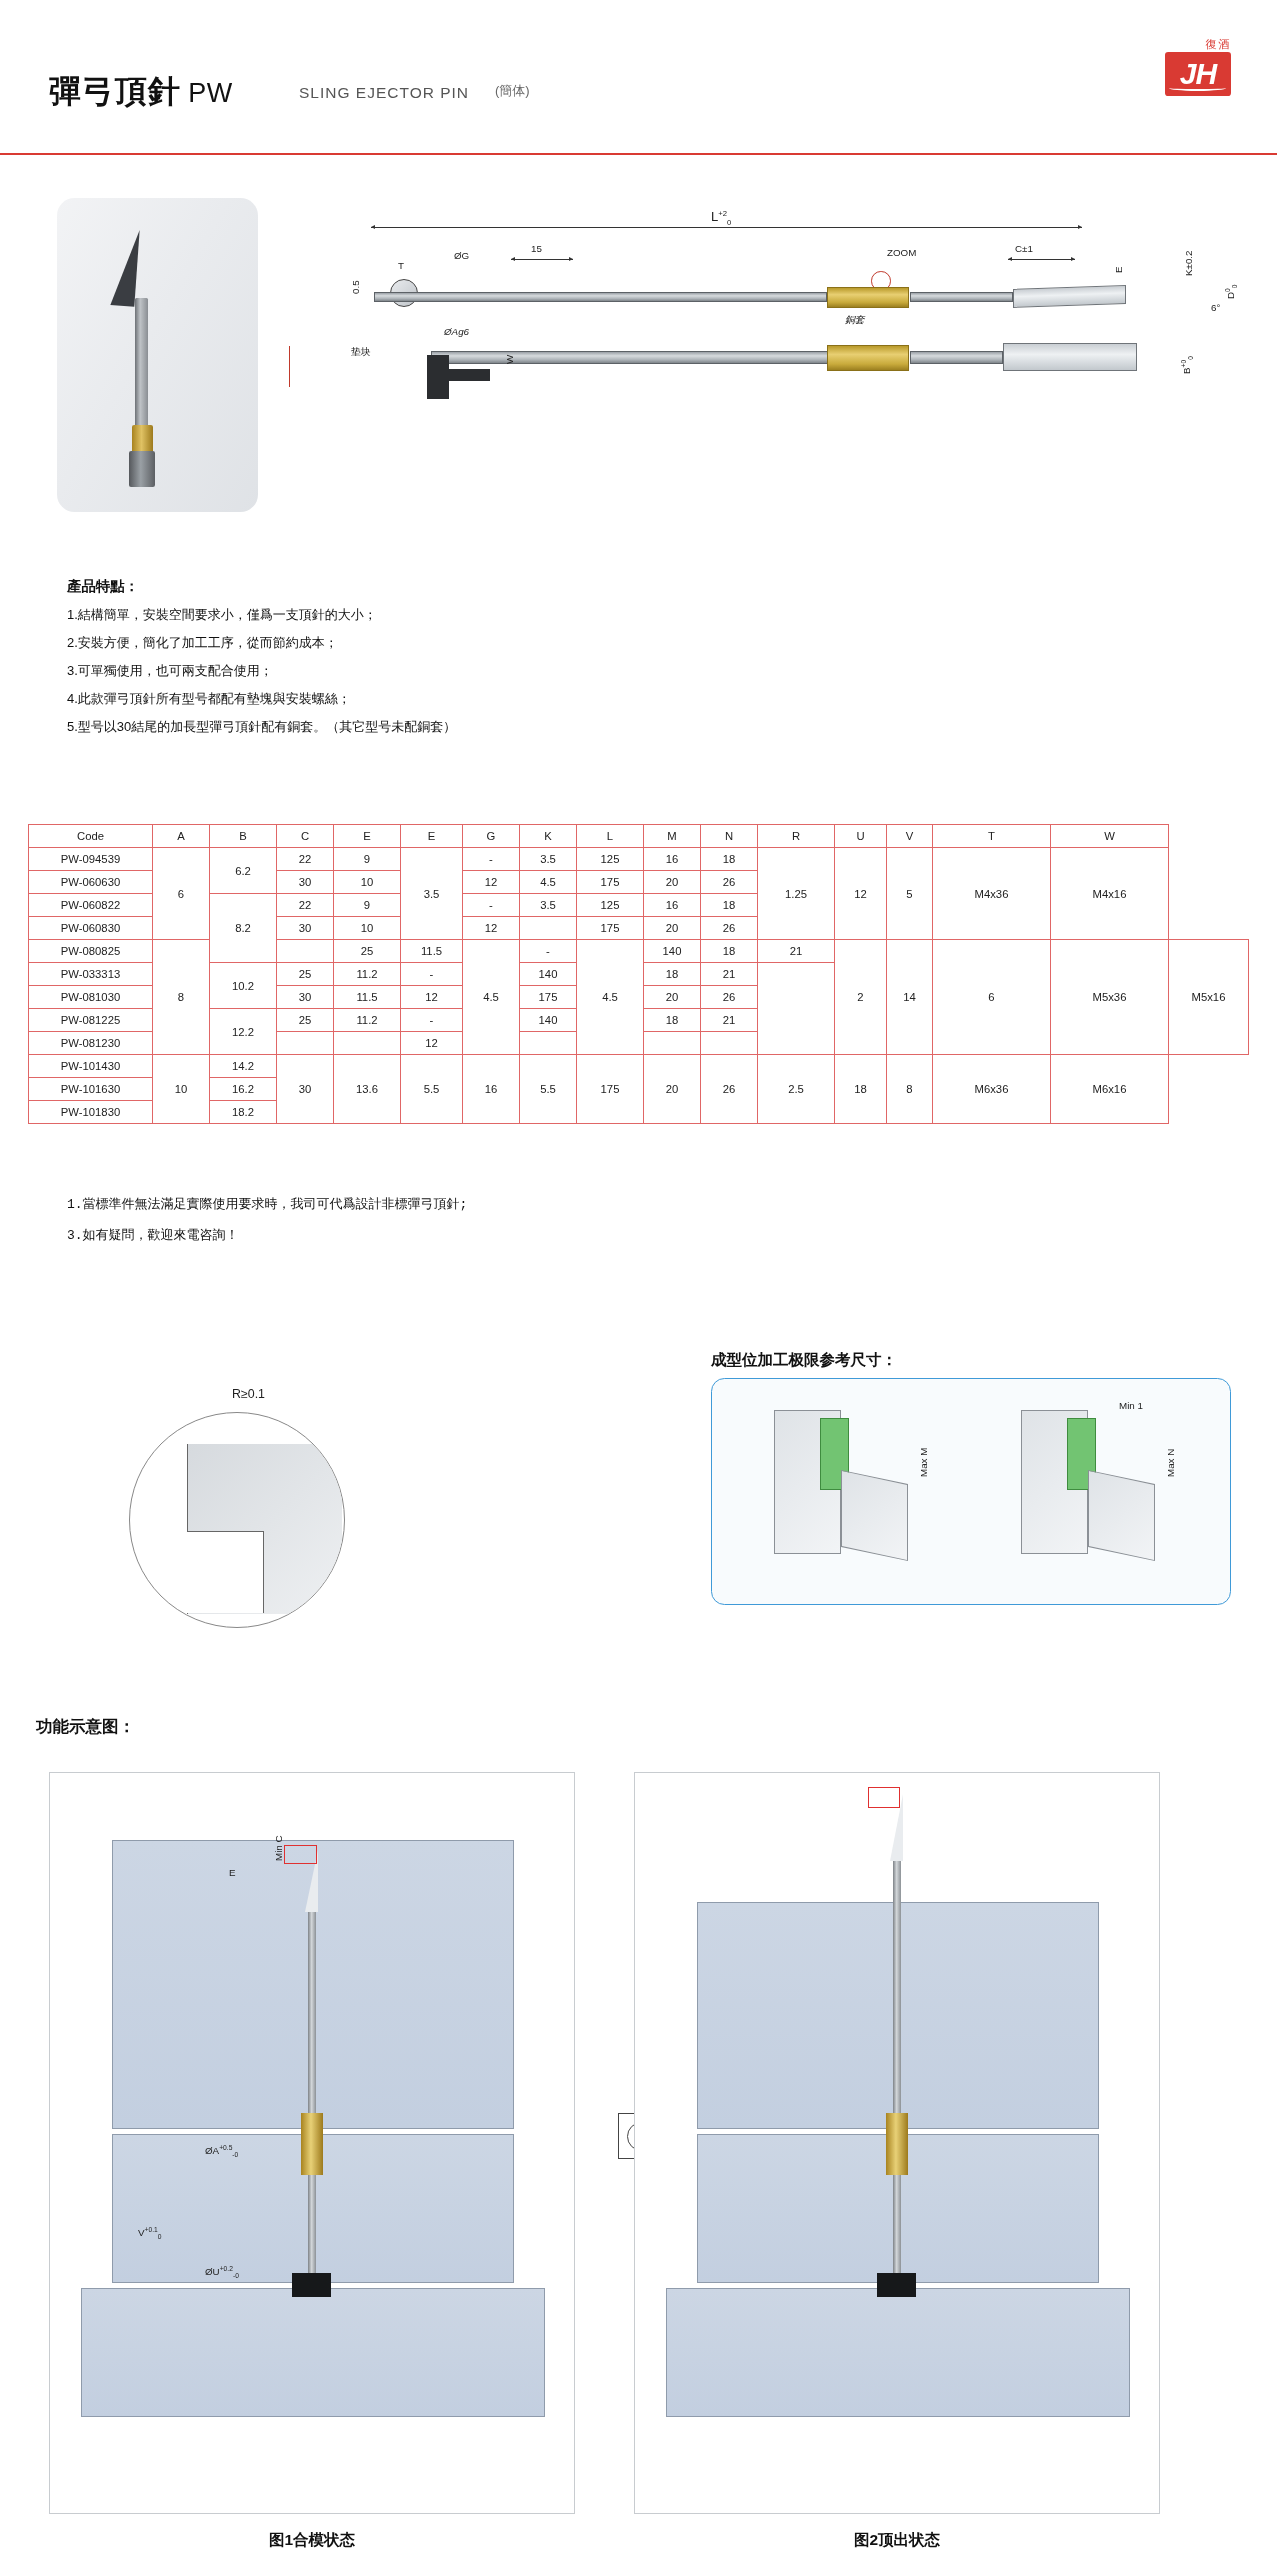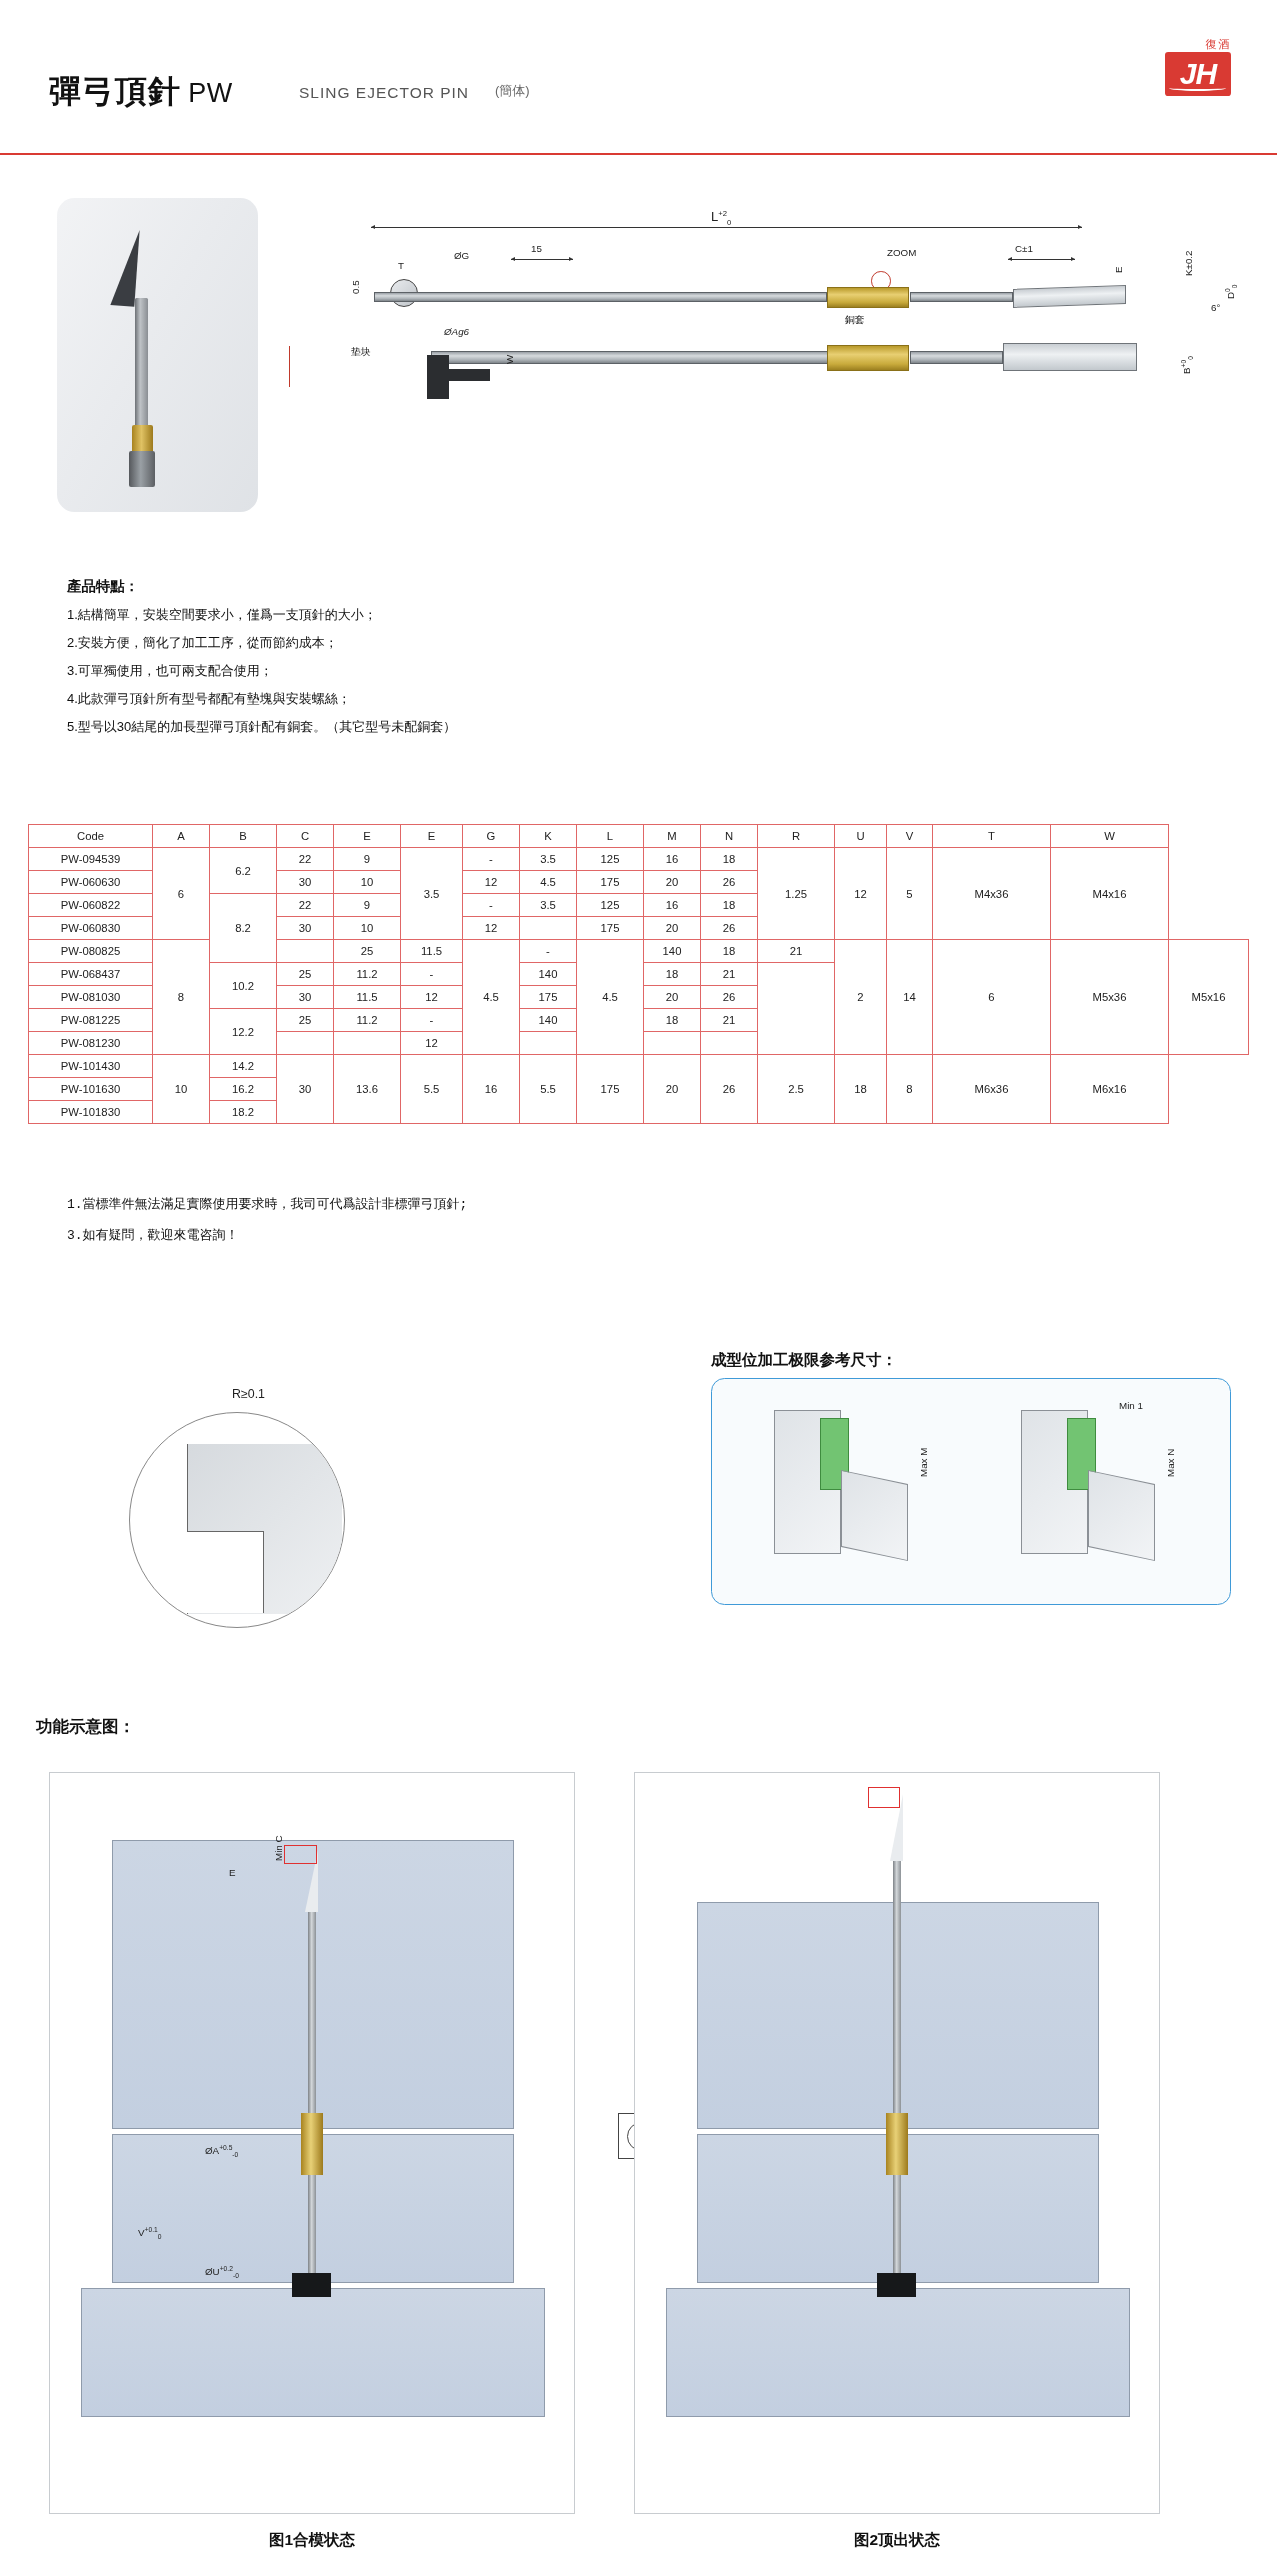--- a/index.html
+++ b/index.html
@@ -324,21 +324,21 @@
     <div class="vln" style="left:809px; top:57px; height:52px;"></div>
 
     <div class="lbl sm rot" style="left:61px; top:103px;">0.5</div>
     <div class="lbl sm" style="left:109px; top:69px;">T</div>
     <div style="position:absolute; left:101px; top:88px; width:28px; height:28px; border:0.5px solid #444; border-radius:50%; background:linear-gradient(135deg,#e9ebee,#bfc4c9);"></div>
 
     <div class="shaftbar" style="left:85px; top:101px; width:453px; height:10.3px;"></div>
     <div class="brass" style="left:538px; top:96px; width:82px; height:20.6px;"></div>
     <div class="shaftbar" style="left:621px; top:101px; width:103px; height:10.3px;"></div>
     <div class="bladepoly" style="left:724px; top:96px; width:113px; height:18.5px; transform:skewY(-2deg);"></div>
-    <div class="lbl sm" style="left:556px; top:123px; color:#111;">銅套</div>
+    <div class="lbl sm" style="left:556px; top:123px; color:#111;font-style:italic;">銅套</div>
 
     <div class="lbl sm rot" style="left:935px; top:108px;">
       <span>D</span><span style="font-size:6.7px; vertical-align:super;">0</span><span style="font-size:6.7px; vertical-align:sub;">0</span>
     </div>
     <div class="lbl sm" style="left:922px; top:111px;">6°</div>
 
     <div class="lbl sm" style="left:155px; top:135px;font-style:italic;">ØAg6</div>
     <div class="shaftbar" style="left:142px; top:160px; width:397px; height:13.4px;"></div>
     <div class="brass" style="left:538px; top:154px; width:82px; height:26px;"></div>
     <div class="shaftbar" style="left:621px; top:160px; width:93px; height:13.4px;"></div>
@@ -448,21 +448,21 @@
           <td>140</td>
           <td>18</td>
           <td>21</td>
           <td rowspan="5">2</td>
           <td rowspan="5">14</td>
           <td rowspan="5">6</td>
           <td rowspan="5">M5x36</td>
           <td rowspan="5">M5x16</td>
         </tr>
         <tr>
-          <td class="code">PW-068437</td>
+          <td class="code">PW-033313</td>
           <td rowspan="2">10.2</td>
           <td>25</td>
           <td>11.2</td>
           <td>-</td>
           <td>140</td>
           <td>18</td>
           <td>21</td>
         </tr>
         <tr>
           <td class="code">PW-081030</td>

